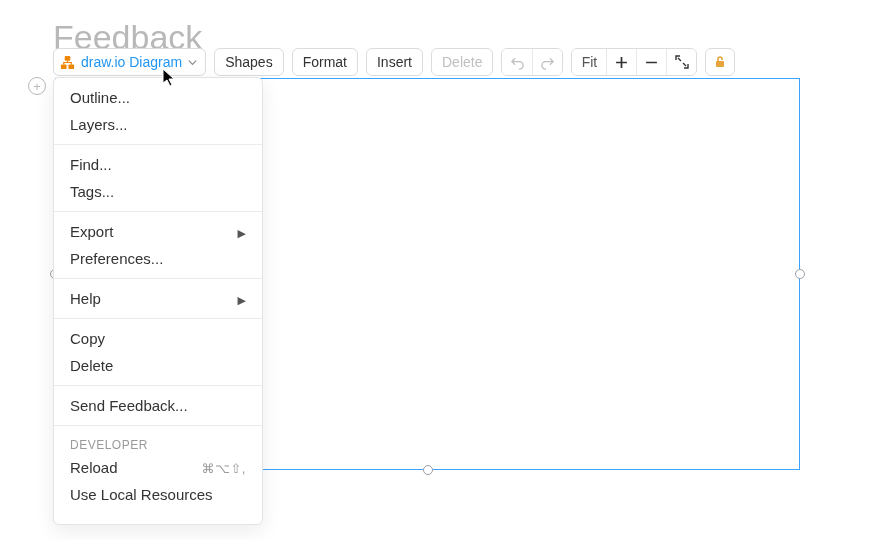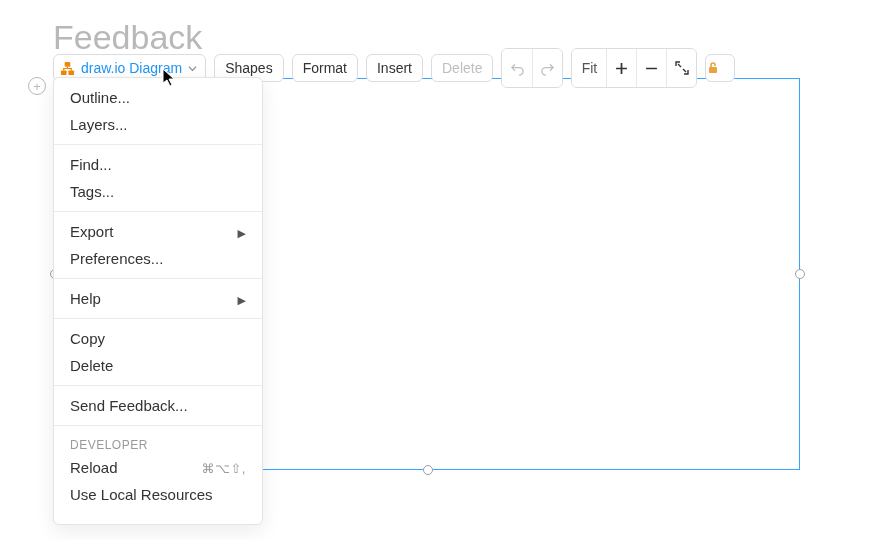--- a/index.html
+++ b/index.html
@@ -28,41 +28,41 @@
       align-items: center;
       z-index: 5;
     }
     .btn {
       background: #fff;
       border: 1px solid #d9dde0;
       border-radius: 6px;
       height: 28px;
       display: flex;
       align-items: center;
-      justify-content: flex-start;
+      justify-content: center;
       padding: 0 10px;
       font-size: 14px;
       color: #333;
       cursor: pointer;
       white-space: nowrap;
     }
     .btn-main {
       padding: 0 8px 0 6px;
       gap: 6px;
     }
     .btn-main-label {
       color: #2196f3;
       font-size: 14px;
     }
     .btn-group {
       display: flex;
       border: 1px solid #d9dde0;
       border-radius: 6px;
       overflow: hidden;
-      height: 40px;
+      height: 28px;
     }
     .btn-group .seg {
       width: 30px;
       display: flex;
       align-items: center;
       justify-content: center;
       cursor: pointer;
       color: #555;
       font-size: 14px;
       background: #fff;

